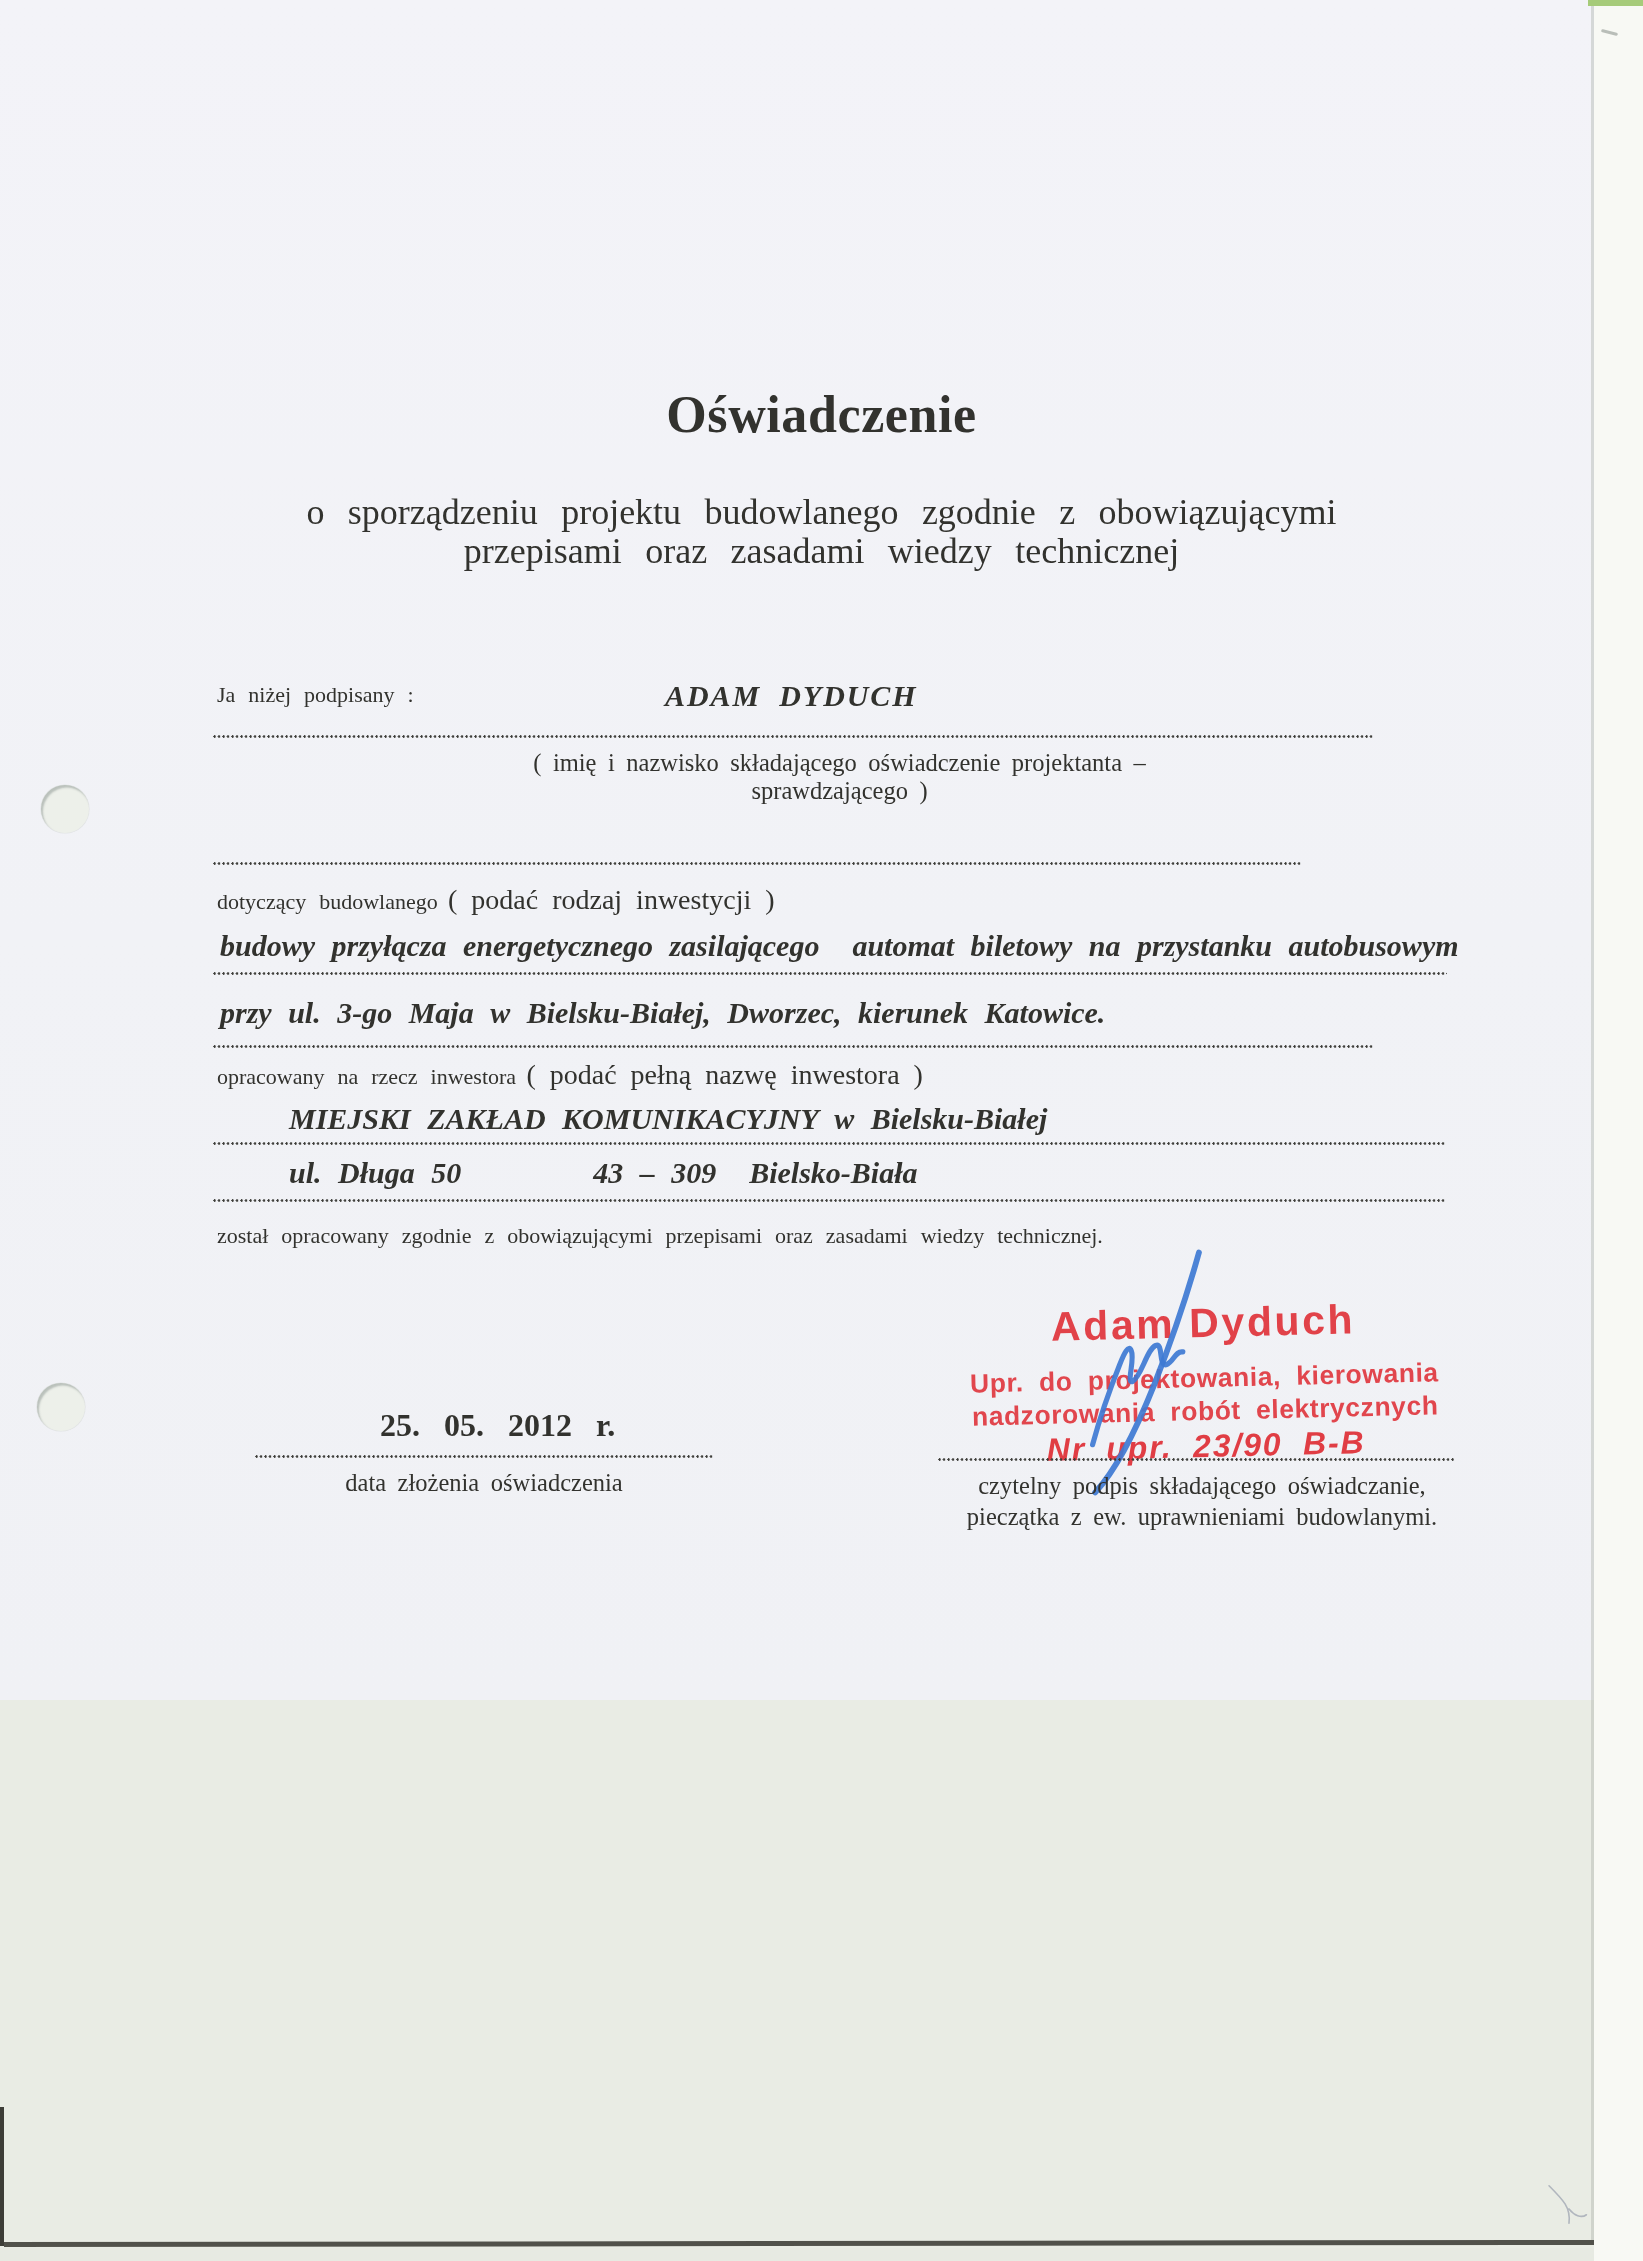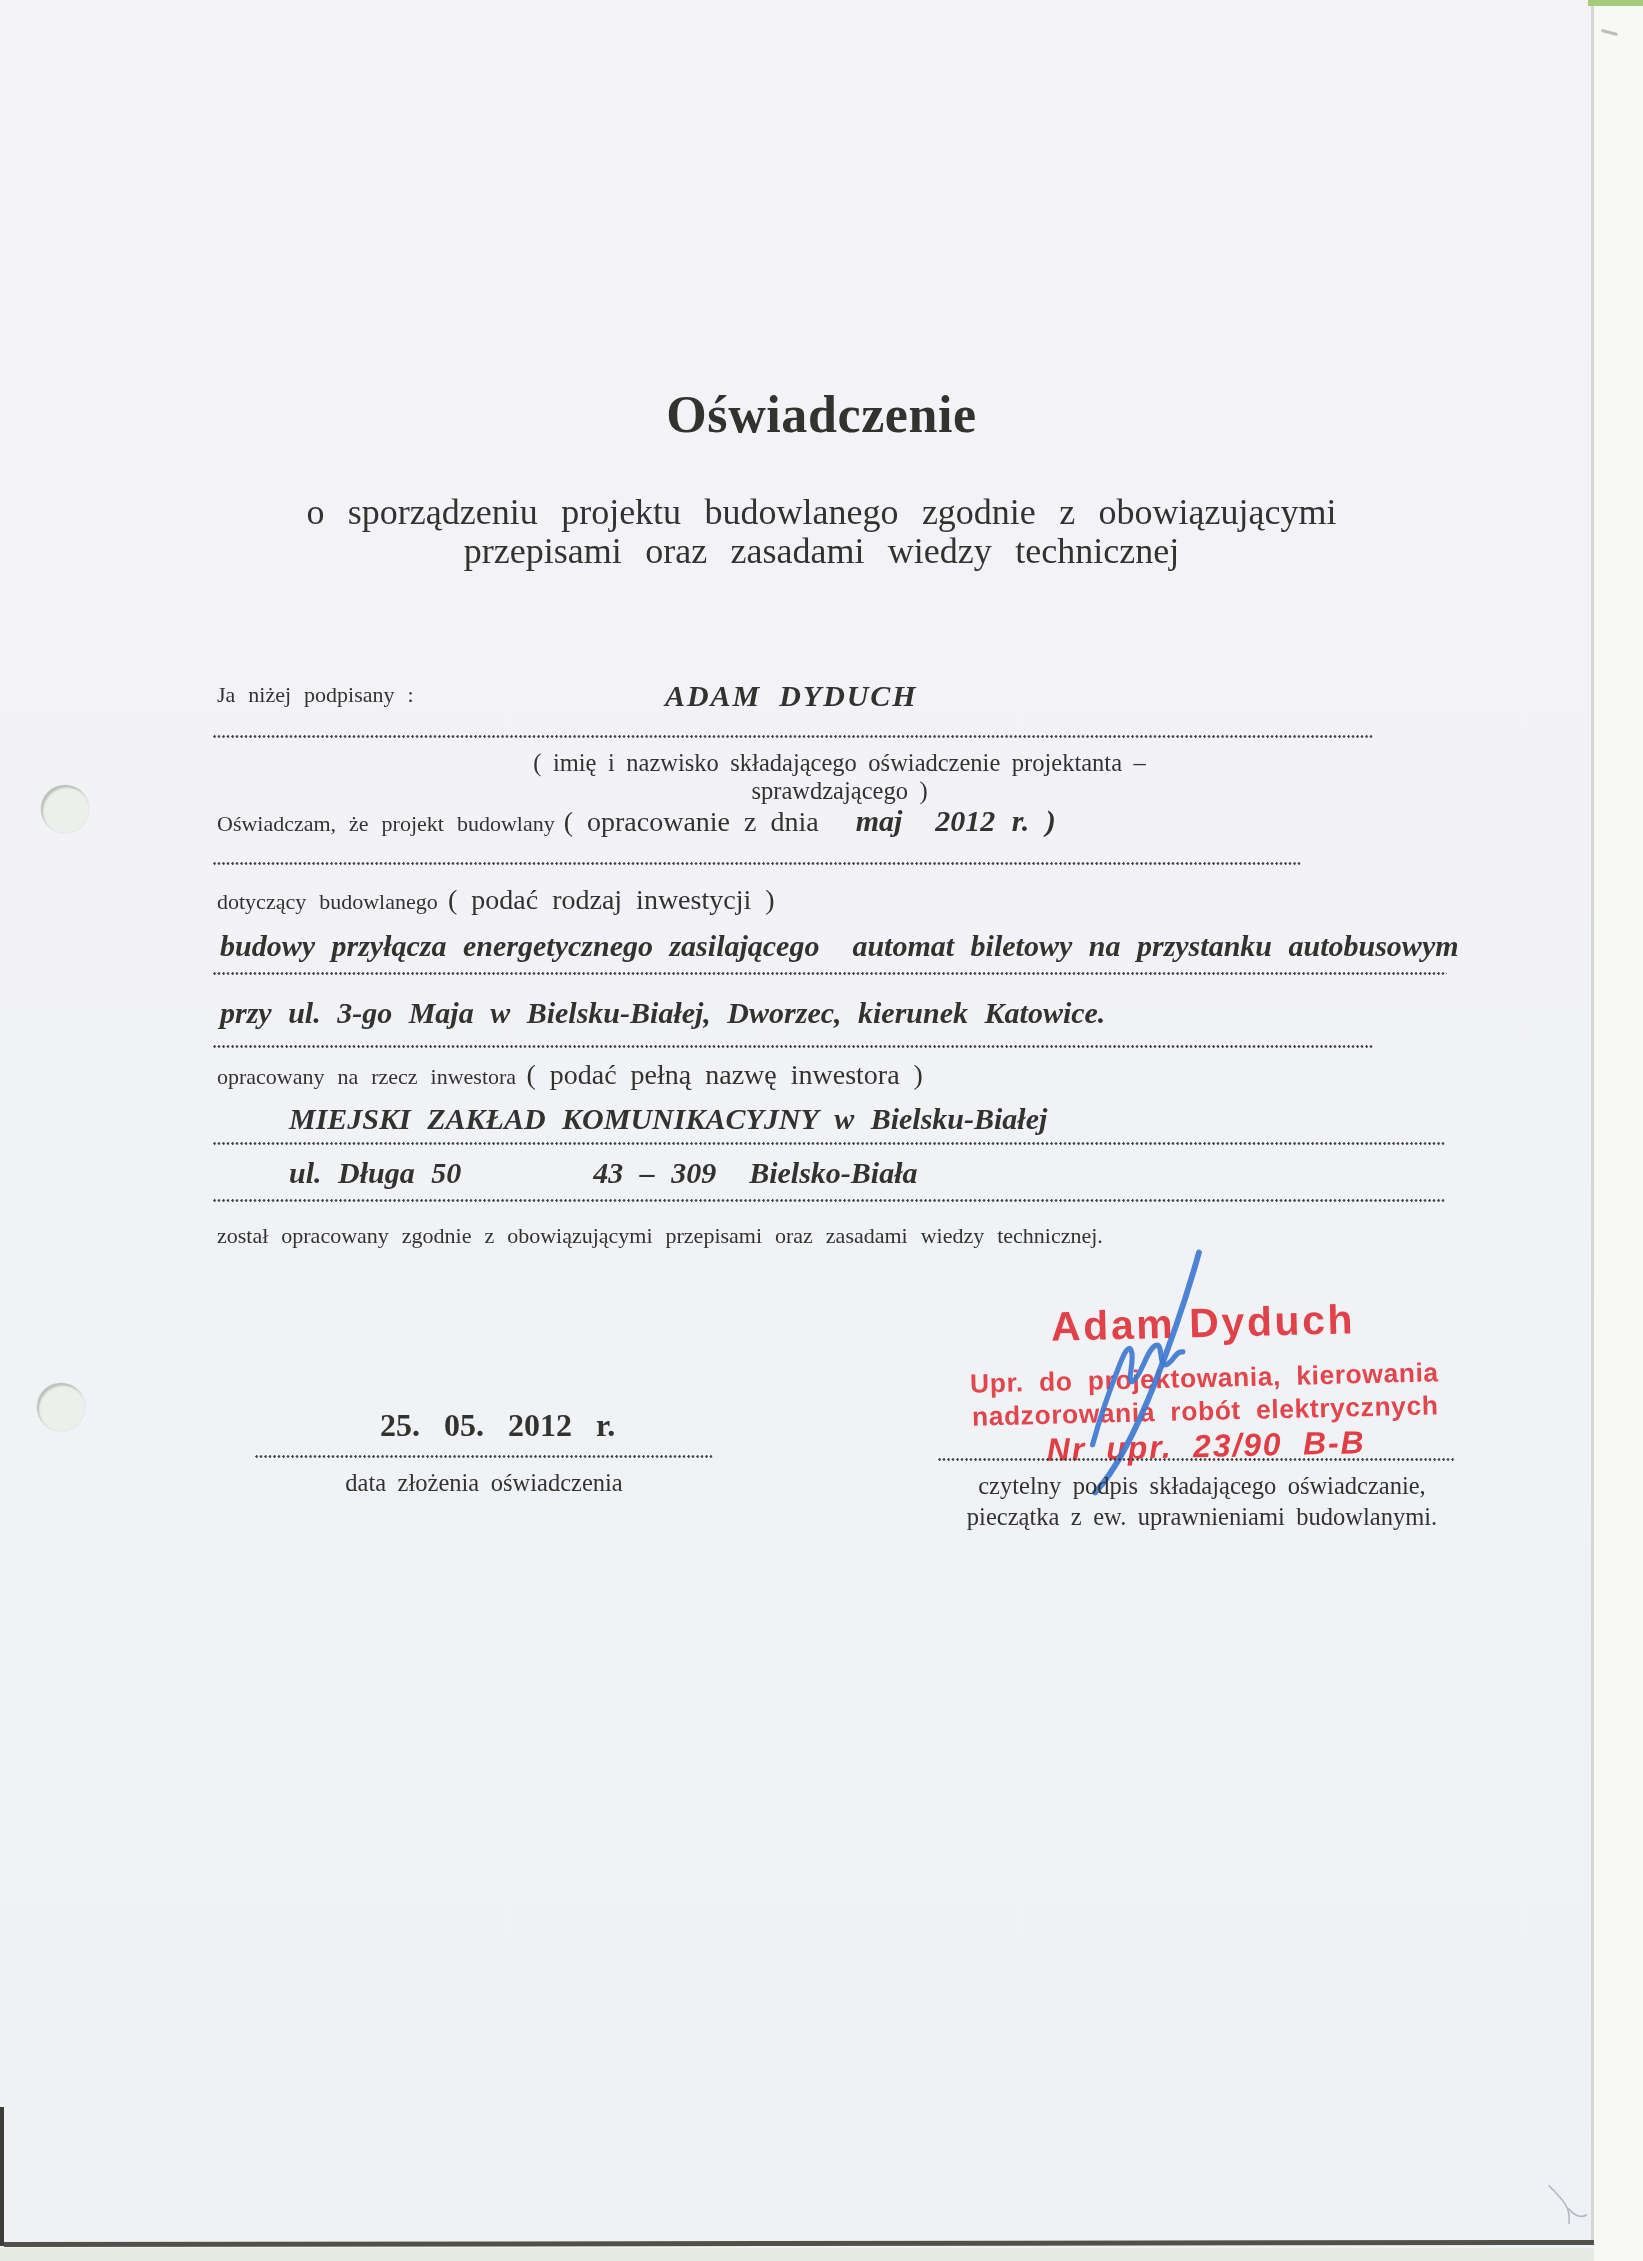--- a/index.html
+++ b/index.html
@@ -4,21 +4,21 @@
 <style>
   html, body {
     margin: 0; padding: 0;
     width: 1643px; height: 2261px;
     overflow: hidden;
     background: #e9ece4;
     font-family: "Liberation Serif", serif;
   }
   #scan {
     position: relative;
-    width: 1643px; height: 2261px;
+    width: 1643px; height: 1700px;
     background: linear-gradient(180deg, #f3f3f8 0%, #f1f2f6 55%, #f0f1f5 100%);
   }
   .abs { position: absolute; }
   .ink { color: #32322e; }
   .serif { font-family: "Liberation Serif", serif; }
   .pre { white-space: pre-wrap; }
 
   .doc-title { font-size: 52px; font-weight: bold; letter-spacing: 0.6px; }
   .subtitle  { font-size: 31px; word-spacing: 0.25em; }
   .intro     { font-size: 36px; word-spacing: 0.40em; }
@@ -67,23 +67,20 @@
     <span class="serif ink doc-title pre">Oświadczenie</span>
   </div>
   <div class="abs center serif ink intro pre" style="left:193px; top:491px; width:1257px;">o sporządzeniu projektu budowlanego zgodnie z obowiązującymi</div>
   <div class="abs center serif ink intro pre" style="left:193px; top:530px; width:1257px;">przepisami oraz zasadami wiedzy technicznej</div>
 
   <div class="abs serif ink body-text pre" style="left:217px; top:682px;">Ja niżej podpisany :</div>
   <div class="abs serif ink entry pre" style="left:665px; top:679px; letter-spacing:1.9px;">ADAM DYDUCH</div>
   <div class="abs dotline" style="left:213px; top:735px; width:1160px;"></div>
   <div class="abs center serif ink caption pre" style="left:485px; top:749px; width:709px;">( imię i nazwisko składającego oświadczenie projektanta – sprawdzającego )</div>
 
-  <div class="abs serif ink" style="left:217px; top:804px;">
-    <span class="body-text pre">Oświadczam, że projekt budowlany</span><span class="paren-sm pre" style="margin-left:9px;">( opracowanie z dnia</span><span class="entry pre" style="margin-left:37px;">maj  2012 r. )</span>
-  </div>
   <div class="abs dotline" style="left:213px; top:862px; width:1089px;"></div>
 
   <div class="abs serif ink" style="left:217px; top:884px;">
     <span class="body-text pre">dotyczący budowlanego</span><span class="paren-sm pre" style="margin-left:10.3px;">( podać rodzaj inwestycji )</span>
   </div>
   <div class="abs serif ink entry pre" style="left:220px; top:929px;">budowy przyłącza energetycznego zasilającego  automat biletowy na przystanku autobusowym</div>
   <div class="abs dotline" style="left:213px; top:972px; width:1234px;"></div>
   <div class="abs serif ink entry pre" style="left:220px; top:996px;">przy ul. 3-go Maja w Bielsku-Białej, Dworzec, kierunek Katowice.</div>
   <div class="abs dotline" style="left:213px; top:1045px; width:1160px;"></div>
 

